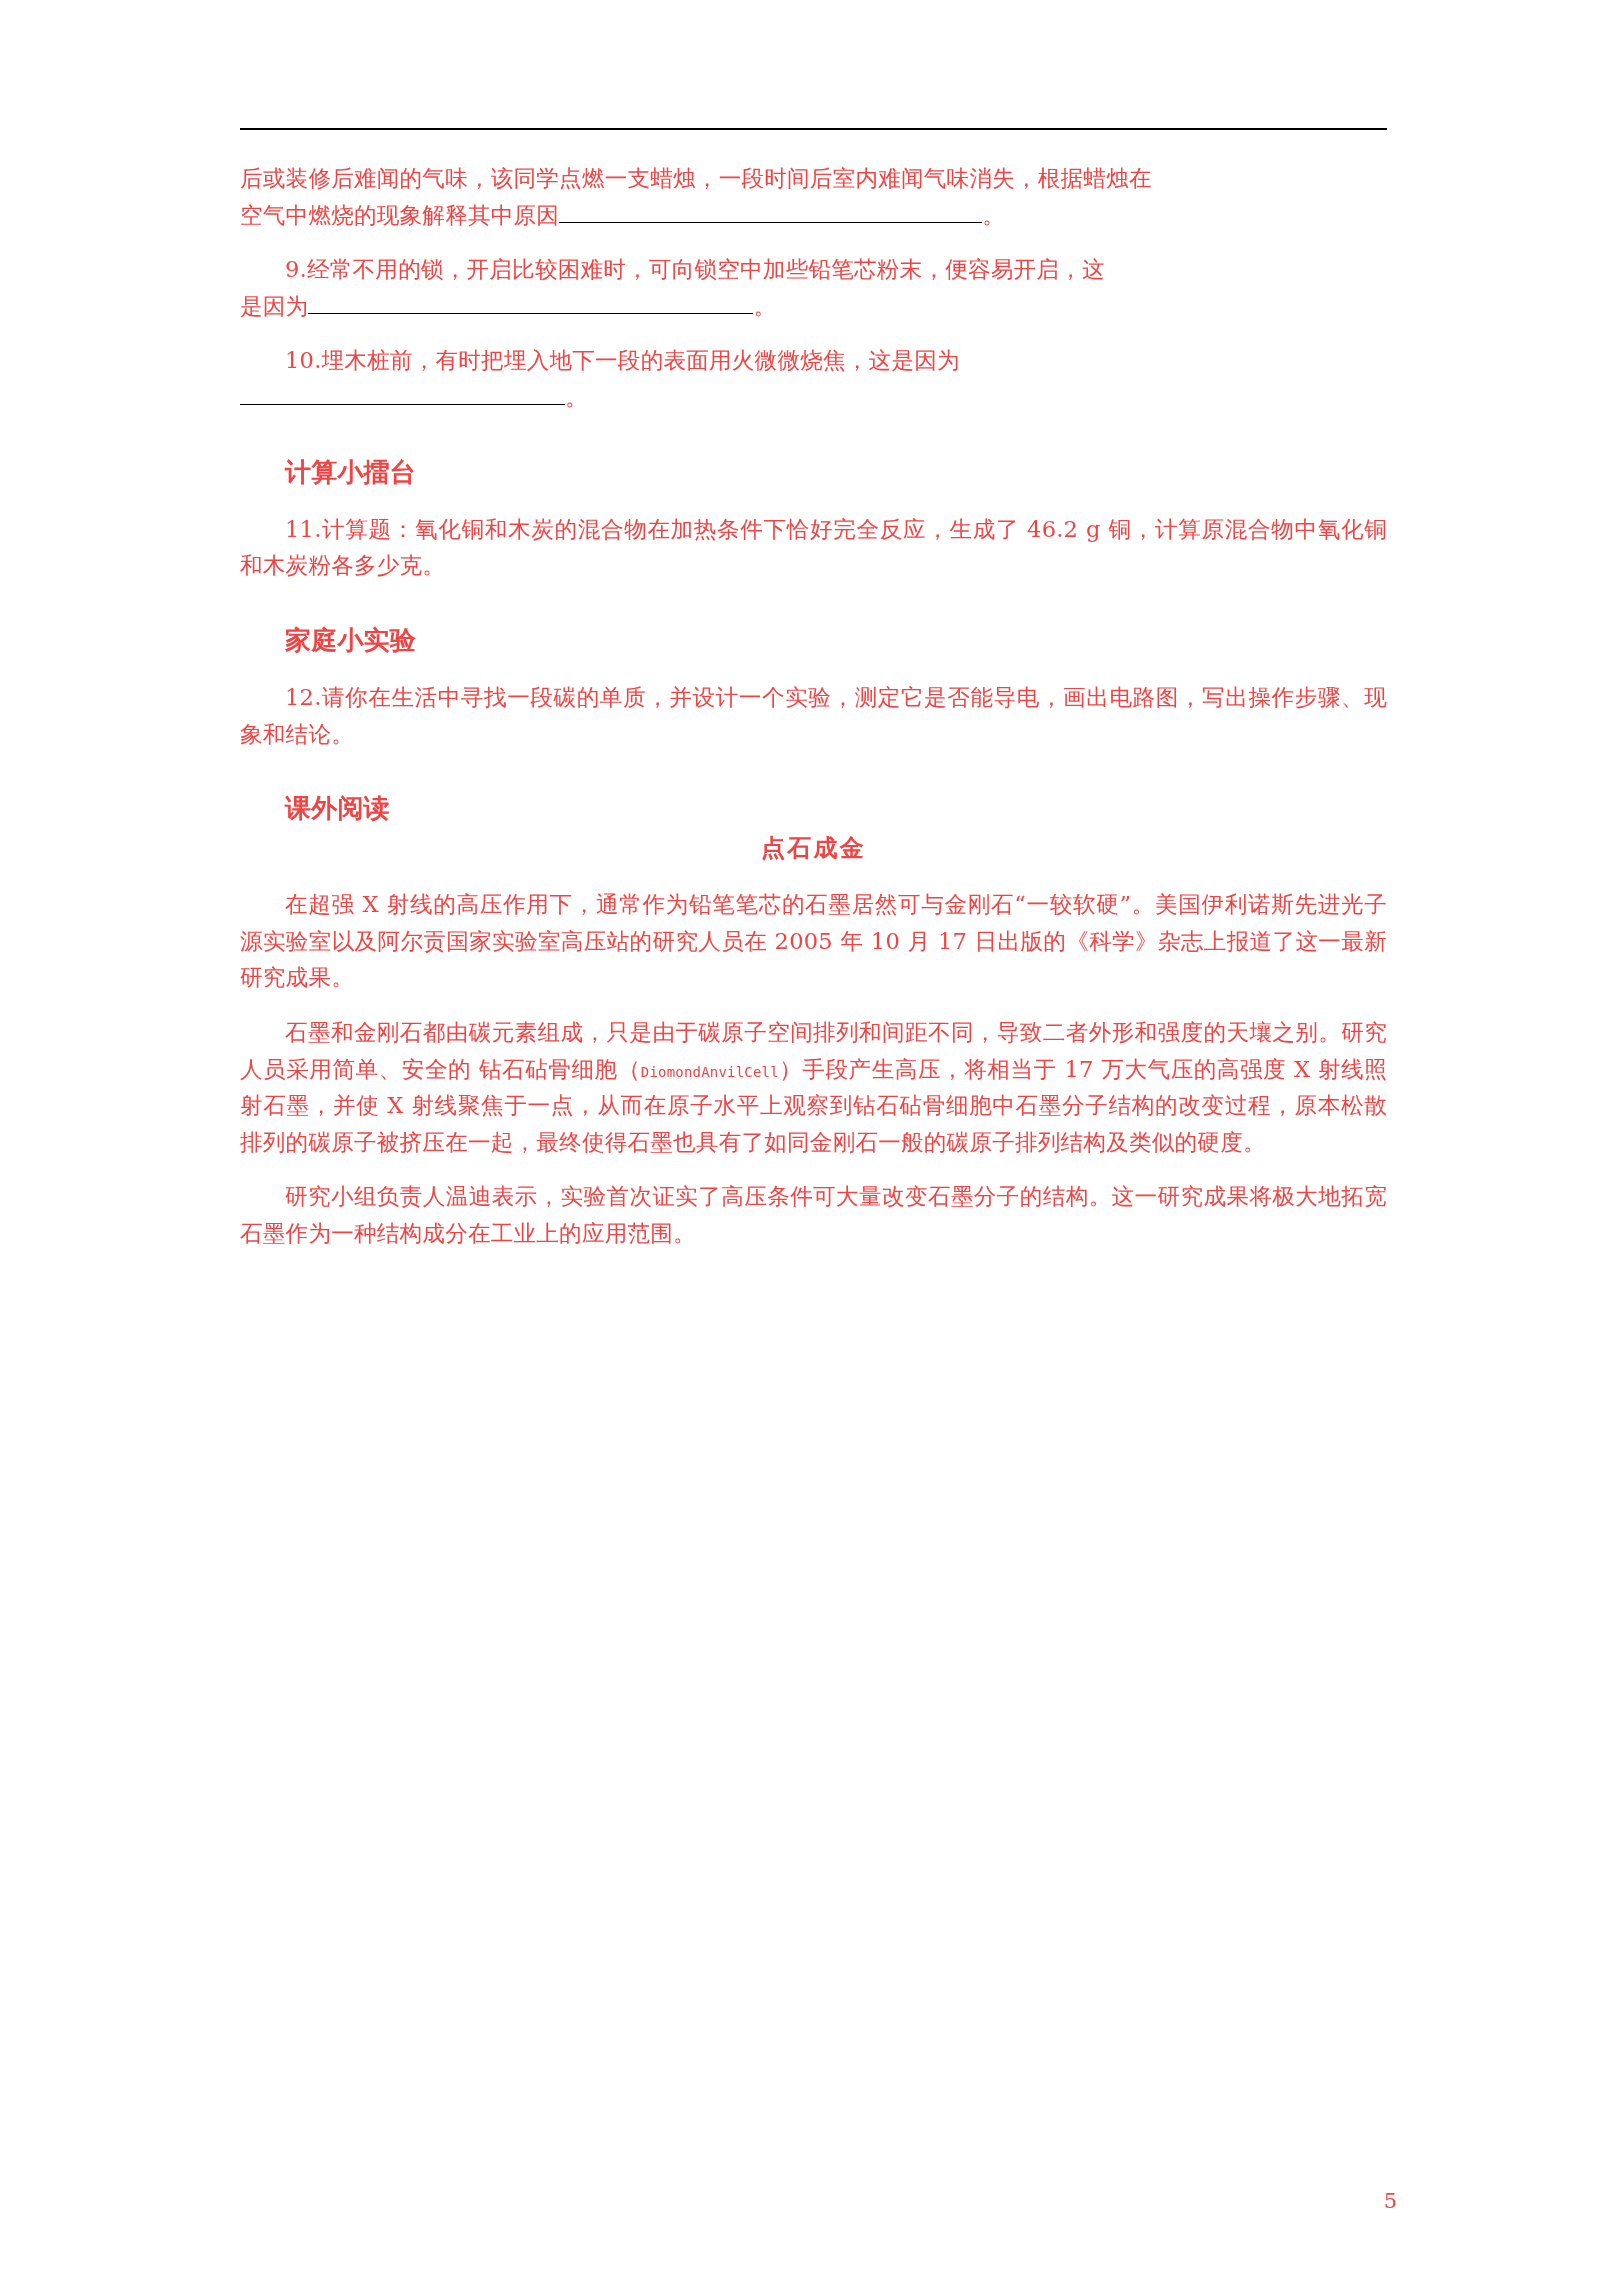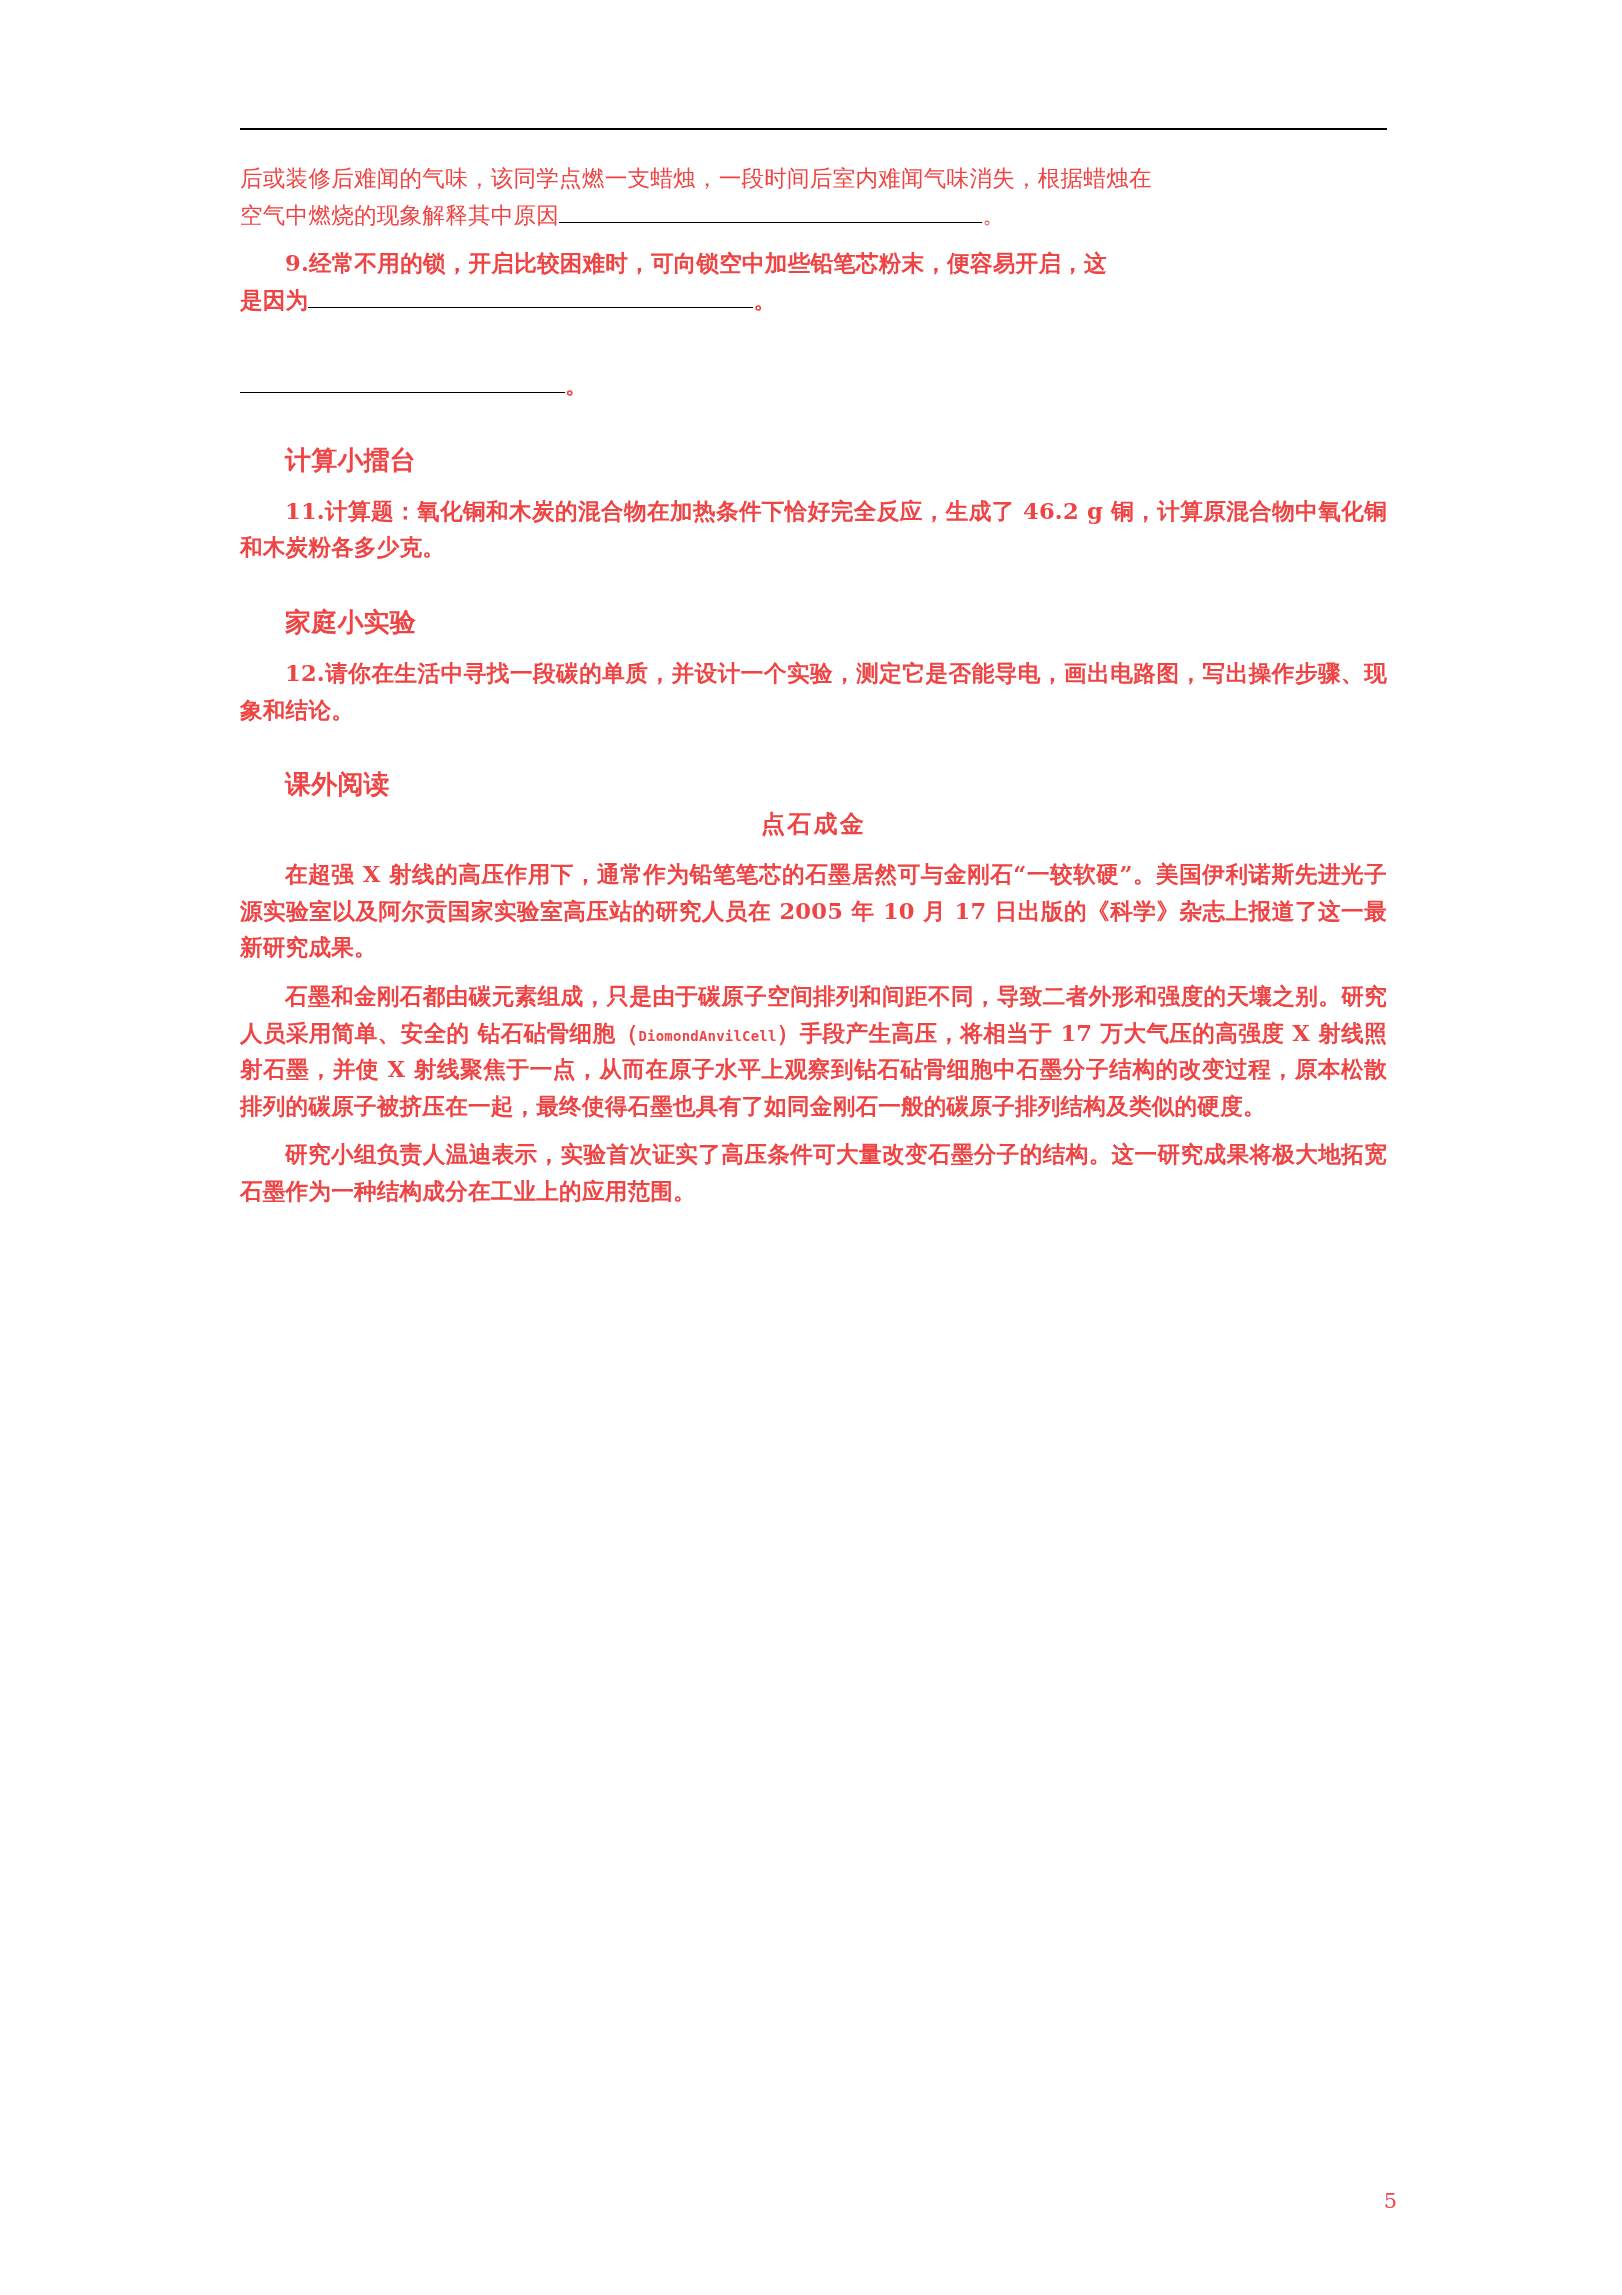--- a/index.html
+++ b/index.html
@@ -30,22 +30,21 @@
     width: 100%;
   }
   p {
     margin: 0;
     font-size: 22.6px;
     line-height: 1.62;
     letter-spacing: 0.2px;
     text-align: justify;
   }
   .para-gap {
-    margin-top: 12px;
-    font-weight: bold;
+    margin-top: 18px;
   }
   .indent {
     text-indent: 45px;
   }
   .blank {
     display: inline-block;
     border-bottom: 1.5px solid #000;
     vertical-align: baseline;
     height: 21px;
   }
@@ -87,21 +86,21 @@
 
 <div class="page">
   <div class="content">
 
     <hr class="top-rule">
 
     <p><span>后或装修后难闻的气味，该同学点燃一支蜡烛，一段时间后室内难闻气味消失，根据蜡烛在</span><br><span>空气中燃烧的现象解释其中原因</span><span class="blank blank-a"></span><span>。</span></p>
 
     <p class="para-gap indent"><span>9.经常不用的锁，开启比较困难时，可向锁空中加些铅笔芯粉末，便容易开启，这</span><br><span>是因为</span><span class="blank blank-b"></span><span>。</span></p>
 
-    <p class="para-gap indent"><br><span class="blank blank-c"></span><span>。</span></p>
+    <p class="para-gap indent"><span>10.埋木桩前，有时把埋入地下一段的表面用火微微烧焦，这是因为</span><br><span class="blank blank-c"></span><span>。</span></p>
 
     <p class="section-head head-gap">计算小擂台</p>
 
     <p class="para-gap indent">11.计算题：氧化铜和木炭的混合物在加热条件下恰好完全反应，生成了 46.2 g 铜，计算原混合物中氧化铜和木炭粉各多少克。</p>
 
     <p class="section-head head-gap">家庭小实验</p>
 
     <p class="para-gap indent">12.请你在生活中寻找一段碳的单质，并设计一个实验，测定它是否能导电，画出电路图，写出操作步骤、现象和结论。</p>
 
     <p class="section-head head-gap">课外阅读</p>

